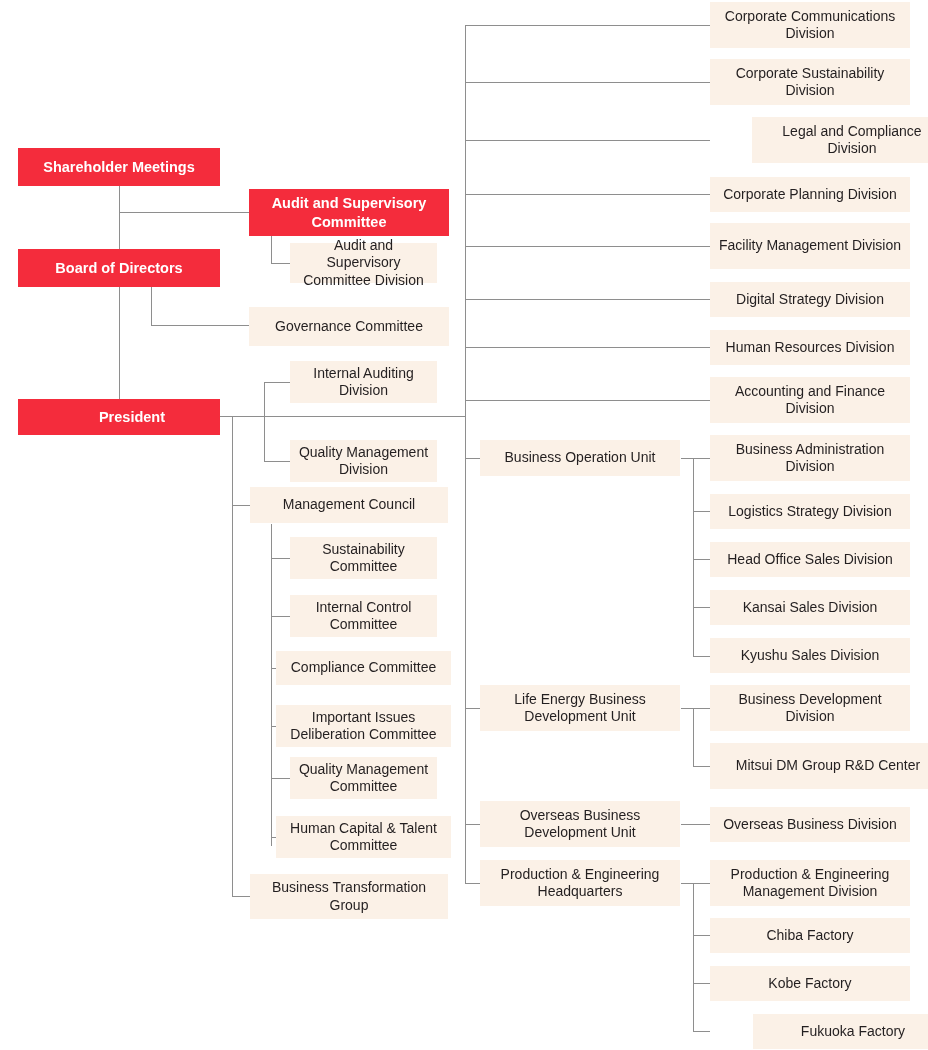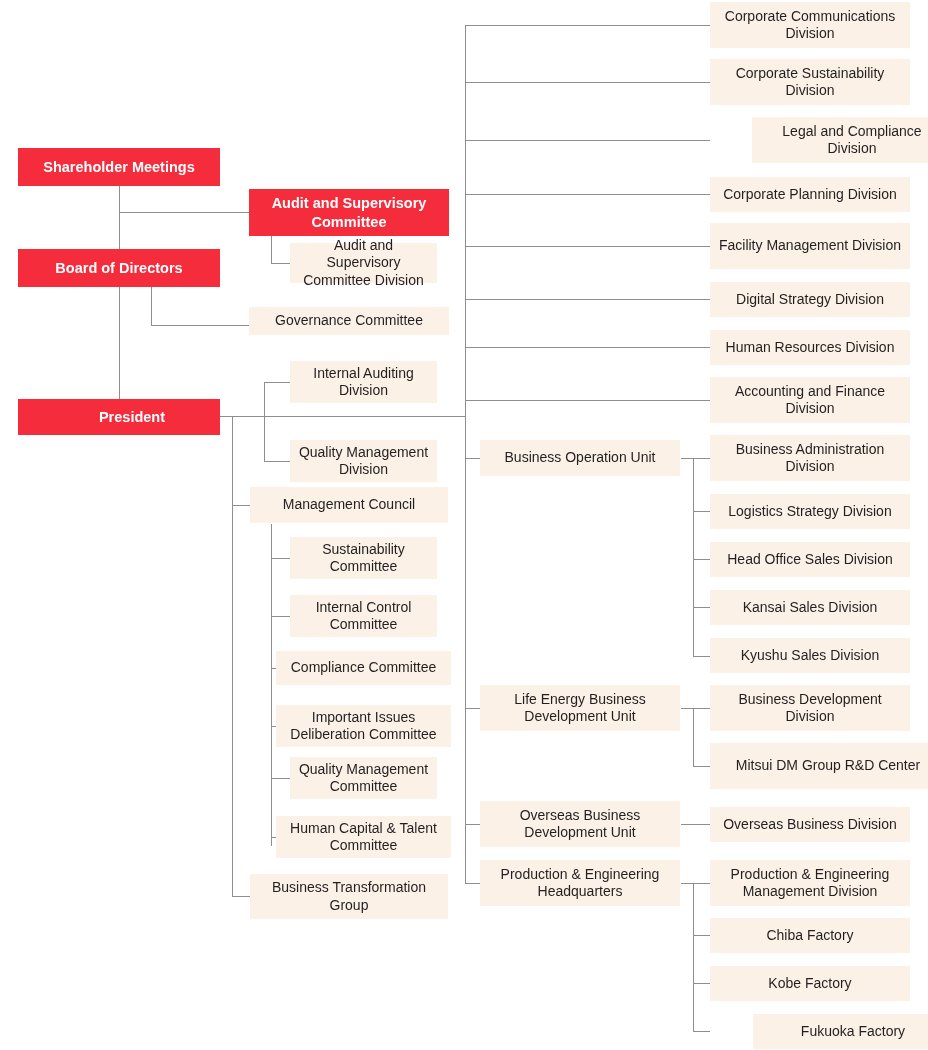--- a/index.html
+++ b/index.html
@@ -115,21 +115,21 @@
   <div class="node red" style="left:18px; top:148px; width:202px; height:38px;">Shareholder Meetings</div>
 
   <div class="node red" style="left:18px; top:249px; width:202px; height:38px;">Board of Directors</div>
 
   <div class="node red" style="left:18px; top:399px; width:202px; height:36px;padding-left:32px;">President</div>
 
   <div class="node red" style="left:249px; top:189px; width:200px; height:47px;">Audit and Supervisory Committee</div>
 
   <div class="node beige" style="left:290px; top:243px; width:147px; height:40px;">Audit and Supervisory Committee Division</div>
 
-  <div class="node beige" style="left:249px; top:307px; width:200px; height:28px;">Governance Committee</div>
+  <div class="node beige" style="left:249px; top:307px; width:200px; height:39px;">Governance Committee</div>
 
   <div class="node beige" style="left:290px; top:361px; width:147px; height:42px;">Internal Auditing Division</div>
 
   <div class="node beige" style="left:290px; top:440px; width:147px; height:42px;">Quality Management Division</div>
 
   <div class="node beige" style="left:250px; top:487px; width:198px; height:36px;">Management Council</div>
 
   <div class="node beige" style="left:250px; top:874px; width:198px; height:45px;">Business Transformation Group</div>
 
   <div class="node beige" style="left:290px; top:537px; width:147px; height:42px;">Sustainability Committee</div>

